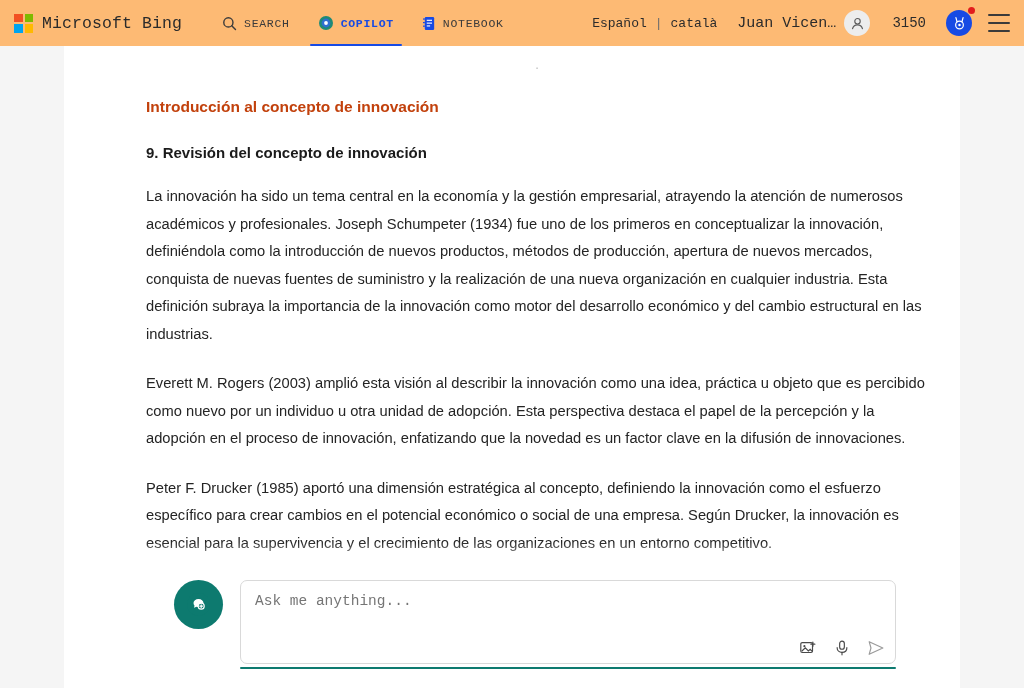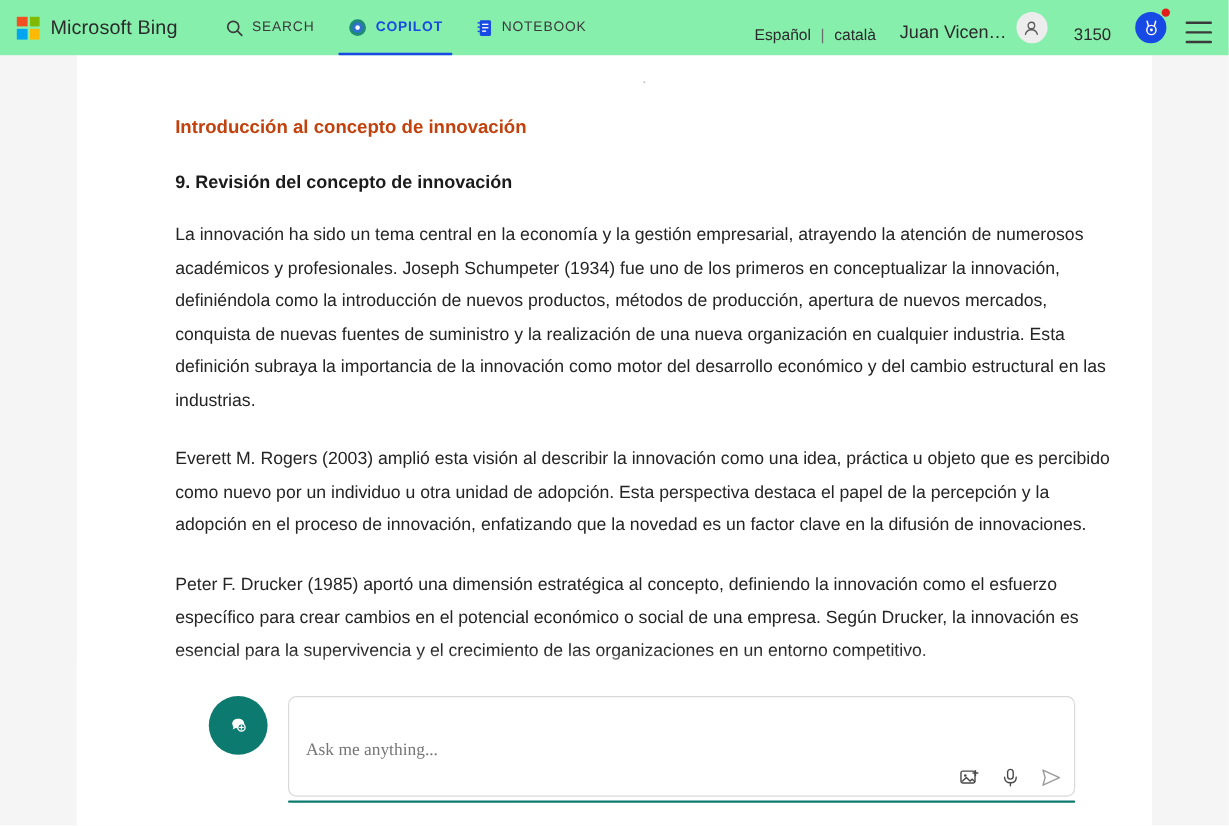--- a/index.html
+++ b/index.html
@@ -12,27 +12,28 @@
     overflow: hidden;
     background: #ffffff;
     font-family: "Liberation Sans", sans-serif;
     color: #1b1b1b;
     position: relative;
   }
 
   
   .header {
     height: 46px;
-    background: #86efac;
+    background: #fdba74;
     display: flex;
     align-items: center;
     padding: 0 14px;
     box-sizing: border-box;
     position: relative;
     z-index: 30;
+    font-family: Liberation Mono, monospace;
   }
   .brand {
     display: flex;
     align-items: center;
     gap: 9px;
     margin-right: 26px;
   }
   .ms-logo {
     width: 19px;
     height: 19px;
@@ -85,21 +86,21 @@
   }
   .ico {
     display: inline-flex;
     align-items: center;
     justify-content: center;
   }
 
   .header-right {
     margin-left: auto;
     display: flex;
-    align-items: flex-end;
+    align-items: center;
     gap: 0;
   }
   .lang {
     font-size: 13px;
     color: #2b2b2b;
     padding: 0 6px;
     cursor: pointer;
   }
   .lang-sep {
     font-size: 13px;
@@ -265,23 +266,22 @@
   .composer-input {
     position: absolute;
     left: 12px;
     top: 11px;
     right: 12px;
     font-size: 14.5px;
     color: #404040;
     border: none;
     outline: none;
     background: transparent;
-    font-family: Liberation Serif, serif;
+    font-family: Liberation Mono, monospace;
     width: calc(100% - 24px);
-    margin-top: 24px;
   }
   .composer-actions {
     position: absolute;
     right: 10px;
     bottom: 6px;
     display: flex;
     align-items: center;
     gap: 16px;
   }
   .composer-actions .ico { cursor: pointer; }

